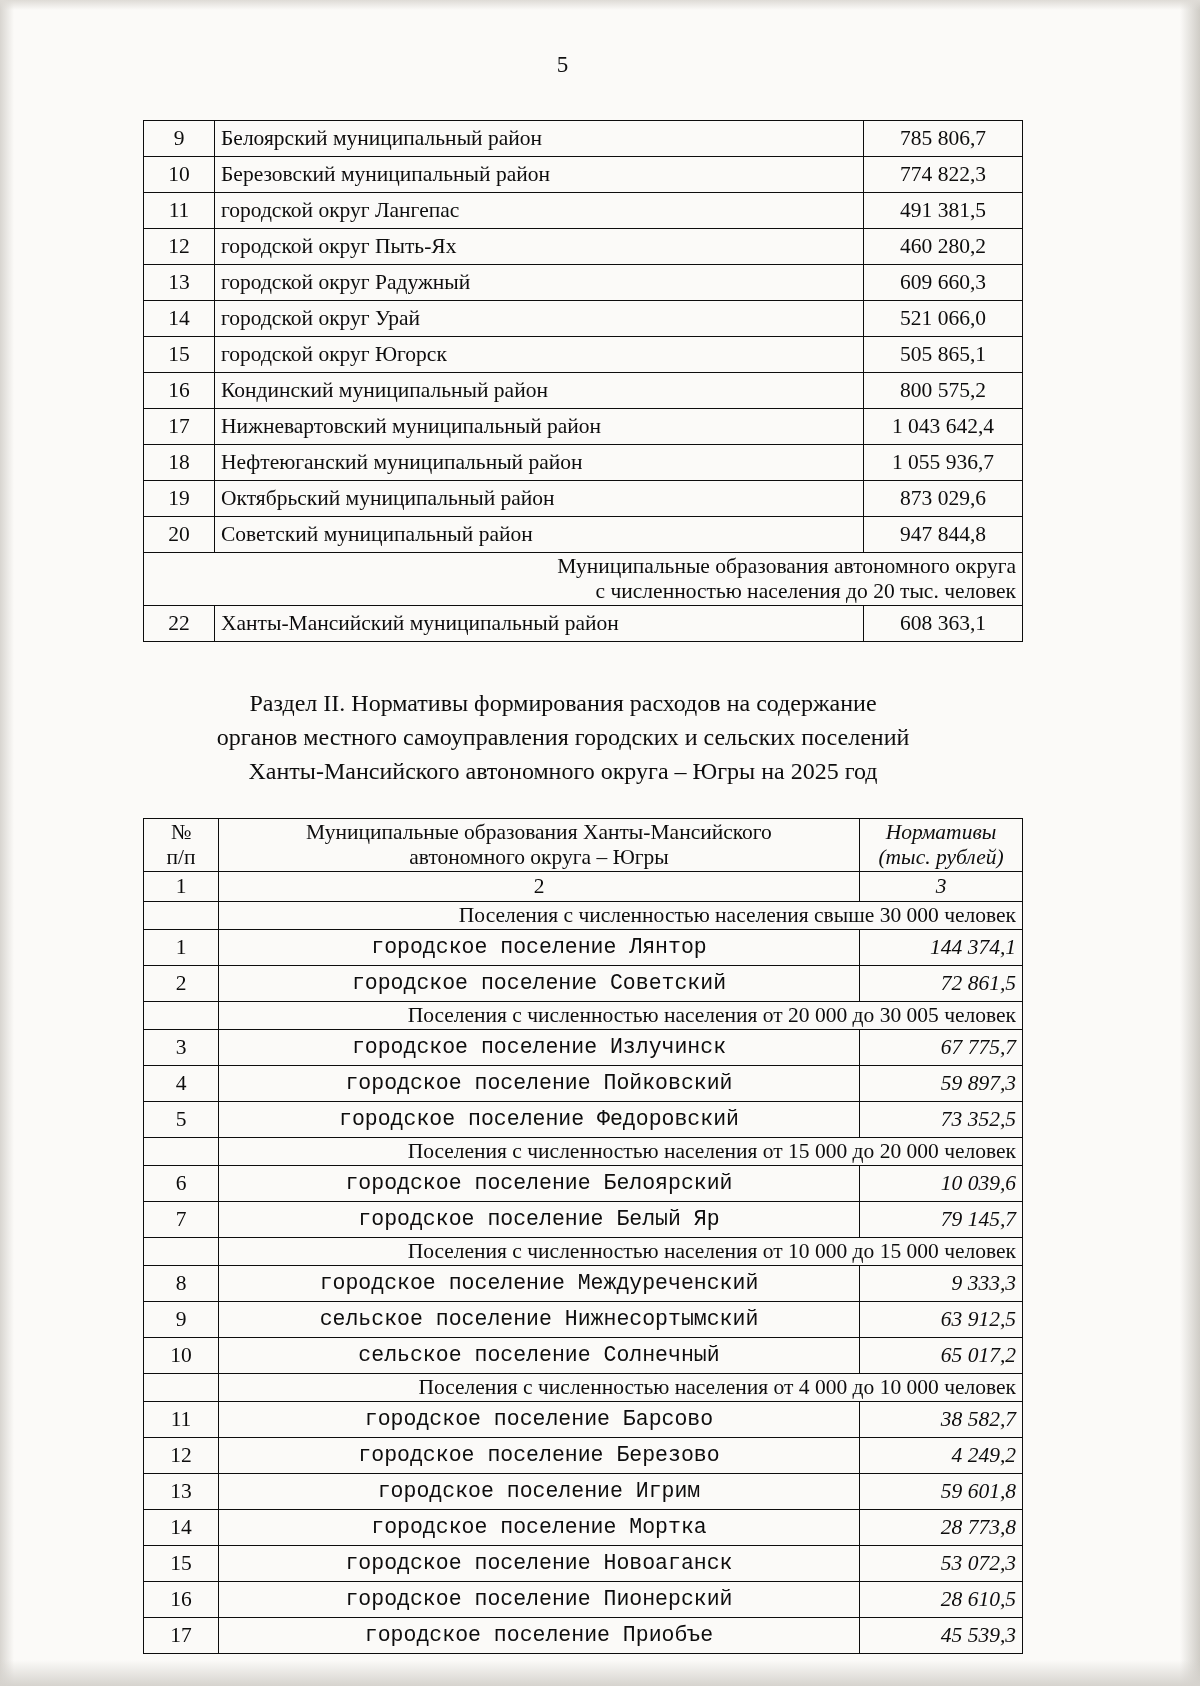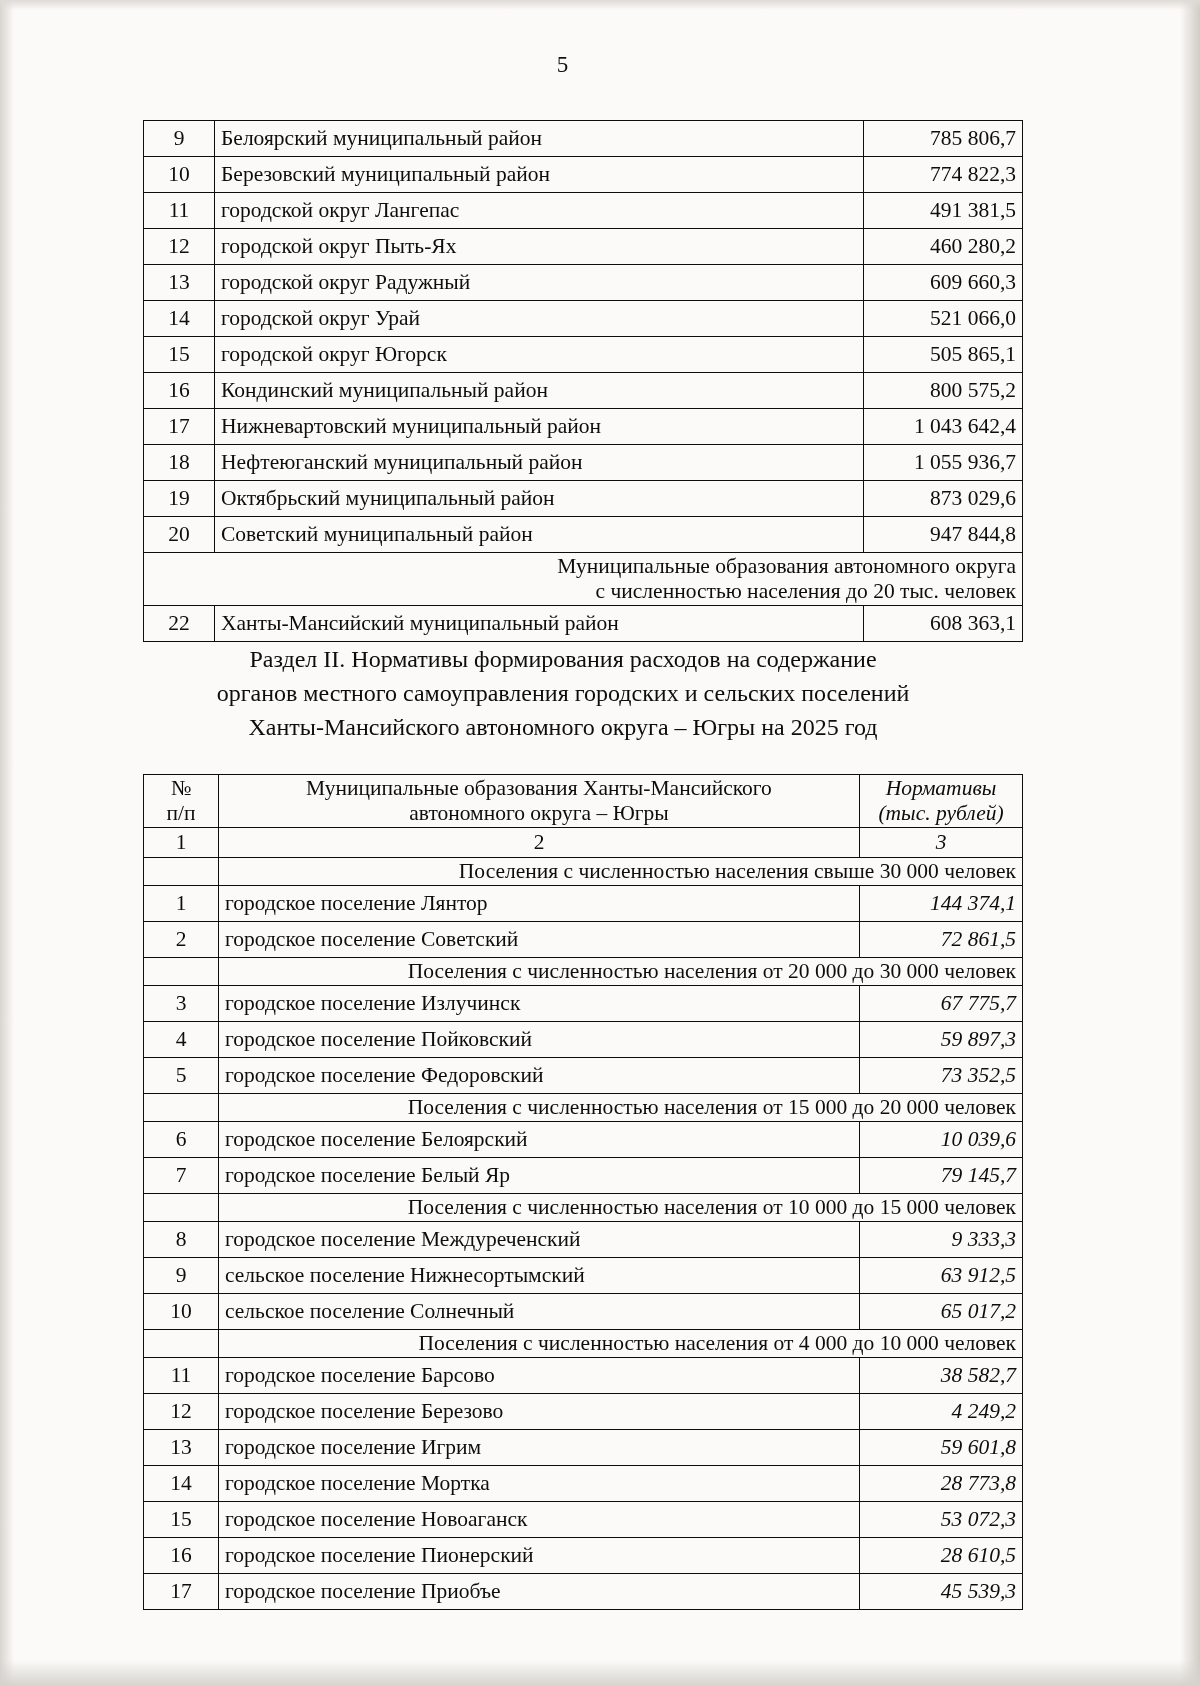--- a/index.html
+++ b/index.html
@@ -59,32 +59,33 @@
   table.doc-table td {
     border: 1.6px solid #111;
     padding: 1px 6px;
     font-size: 21.5px;
     line-height: 1.16;
     vertical-align: middle;
     background: transparent;
   }
   .col-num   { width: 58px;  text-align: center; }
   .col-name  { width: 636px; text-align: left; padding-left: 10px; }
-  .col-val   { width: 146px; text-align: right; padding-right: 14px; white-space: nowrap; }
+  .col-val   { width: 146px; text-align: center; padding-right: 14px; white-space: nowrap; }
 
   td.rowcell { height: 33px; }
   td.group {
     text-align: right;
     font-size: 21.5px;
     line-height: 1.3;
     padding: 3px 4px;
   }
   td.blank { border-right: 1.6px solid #111; }
 
   .section-heading {
+    margin-top: 44px;
     text-align: center;
     font-size: 24px;
     line-height: 1.42;
     padding: 0 30px;
   }
   .section-heading div { white-space: nowrap; }
 
   .spacer-before-t2 { height: 30px; }
 
   table.t2 { width: 840px; }
@@ -93,21 +94,21 @@
   table.t2 .col-val  { width: 150px; font-style: italic; }
 
   td.hdr {
     text-align: center;
     font-size: 21.5px;
     line-height: 1.25;
     padding: 5px 4px;
   }
   td.colnum { text-align: center; height: 27px; font-size: 21px; }
   td.t2val { text-align: right; padding-right: 18px; }
-  td.t2name { text-align: left; padding-left: 12px; }
+  td.t2name { text-align: center; padding-left: 12px; font-family: Liberation Mono, monospace; }
 
   
   .content { filter: contrast(1.04); }
 </style>
 </head>
 <body>
 
 <div class="page">
   <div class="scan-edge-left"></div>
   <div class="scan-edge-right"></div>
@@ -232,21 +233,21 @@
             <td class="col-name rowcell t2name">городское поселение Лянтор</td>
             <td class="col-val rowcell t2val">144 374,1</td>
           </tr>
           <tr>
             <td class="col-num rowcell">2</td>
             <td class="col-name rowcell t2name">городское поселение Советский</td>
             <td class="col-val rowcell t2val">72 861,5</td>
           </tr>
           <tr>
             <td class="col-num blank"></td>
-            <td class="group" colspan="2">Поселения с численностью населения от 20 000 до 30 000 человек</td>
+            <td class="group" colspan="2">Поселения с численностью населения от 20 000 до 30 005 человек</td>
           </tr>
           <tr>
             <td class="col-num rowcell">3</td>
             <td class="col-name rowcell t2name">городское поселение Излучинск</td>
             <td class="col-val rowcell t2val">67 775,7</td>
           </tr>
           <tr>
             <td class="col-num rowcell">4</td>
             <td class="col-name rowcell t2name">городское поселение Пойковский</td>
             <td class="col-val rowcell t2val">59 897,3</td>

